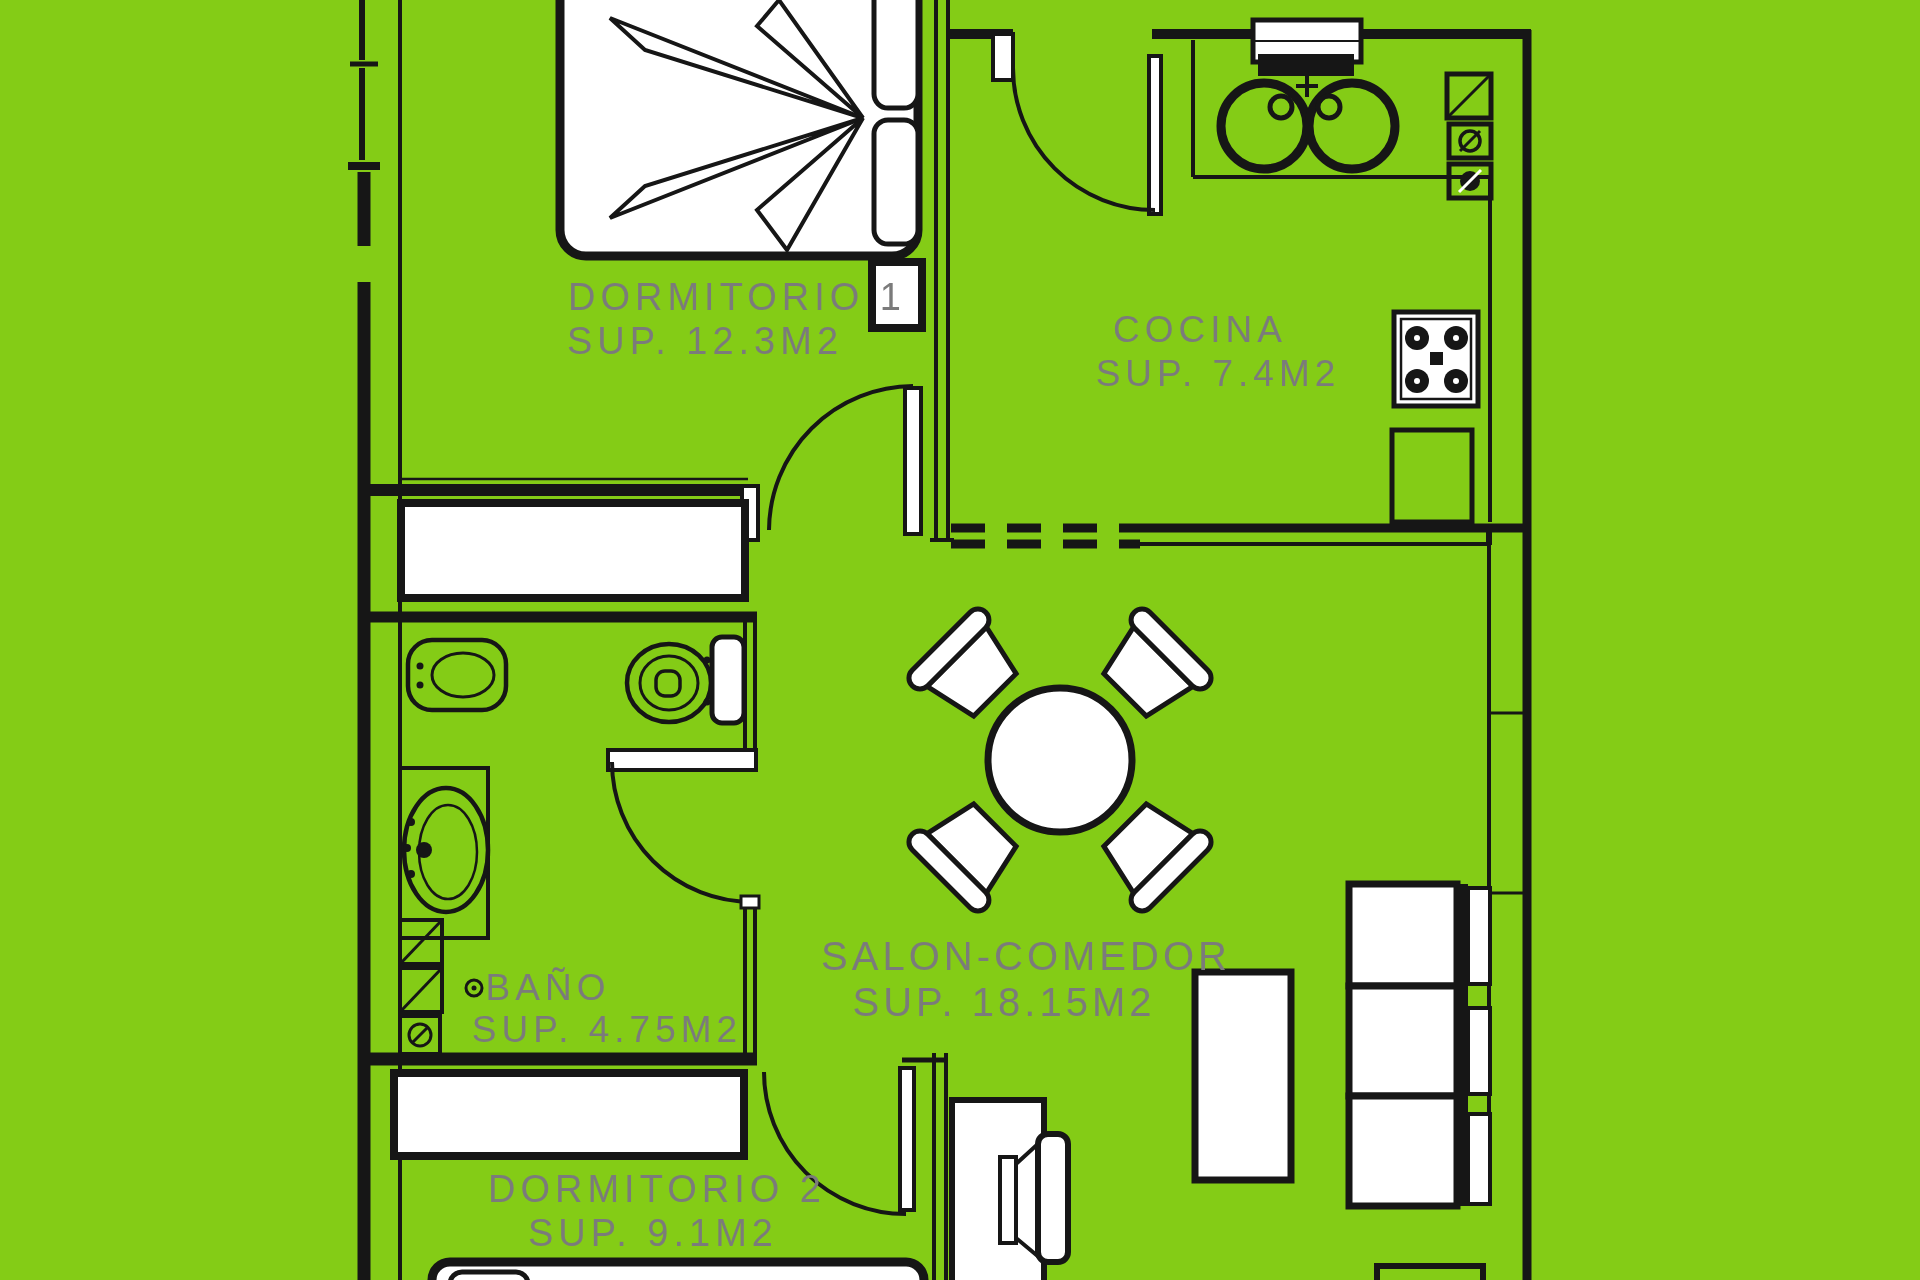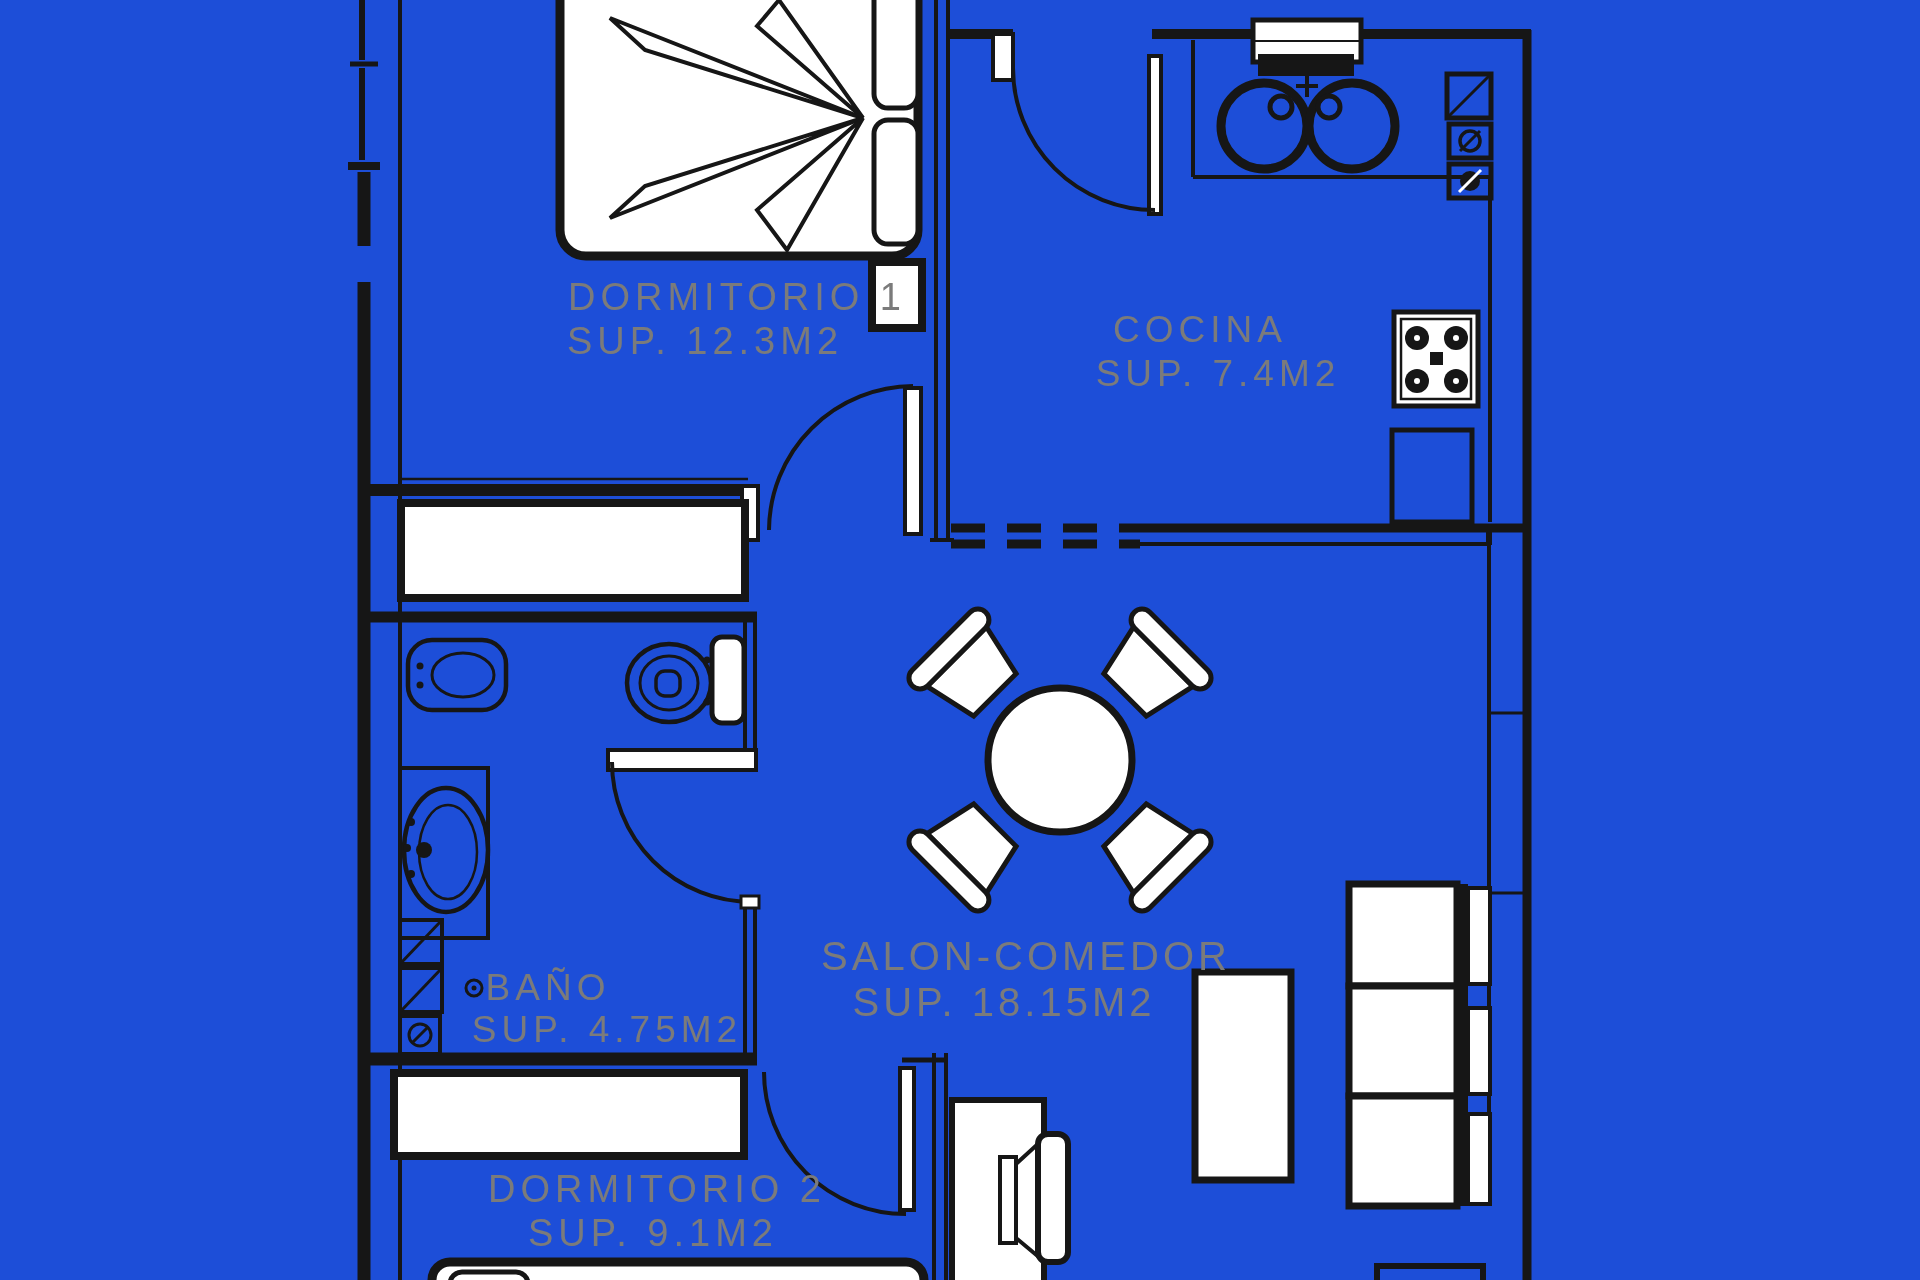--- a/index.html
+++ b/index.html
@@ -1,17 +1,17 @@
 <!DOCTYPE html>
 <html><head>
 <meta charset="utf-8">
 <style>
   html,body{margin:0;padding:0;background:#ffffff;}
   body{width:1920px;height:1280px;overflow:hidden;font-family:"Liberation Sans",sans-serif;}
-  .canvas{width:1920px;height:1280px;position:relative;background:#1d4ed8;}
+  .canvas{width:1920px;height:1280px;position:relative;background:#84cc16;}
   svg{display:block}
   .roomlabel{fill:#7b7b7b;font-family:"Liberation Sans","DejaVu Sans",sans-serif;}
 </style>
 </head>
 <body>
 
 <div class="canvas">
 <svg width="1920" height="1280" viewBox="0 0 1920 1280" xmlns="http://www.w3.org/2000/svg">
 
   <g stroke="#161616" fill="none" stroke-linecap="butt">

